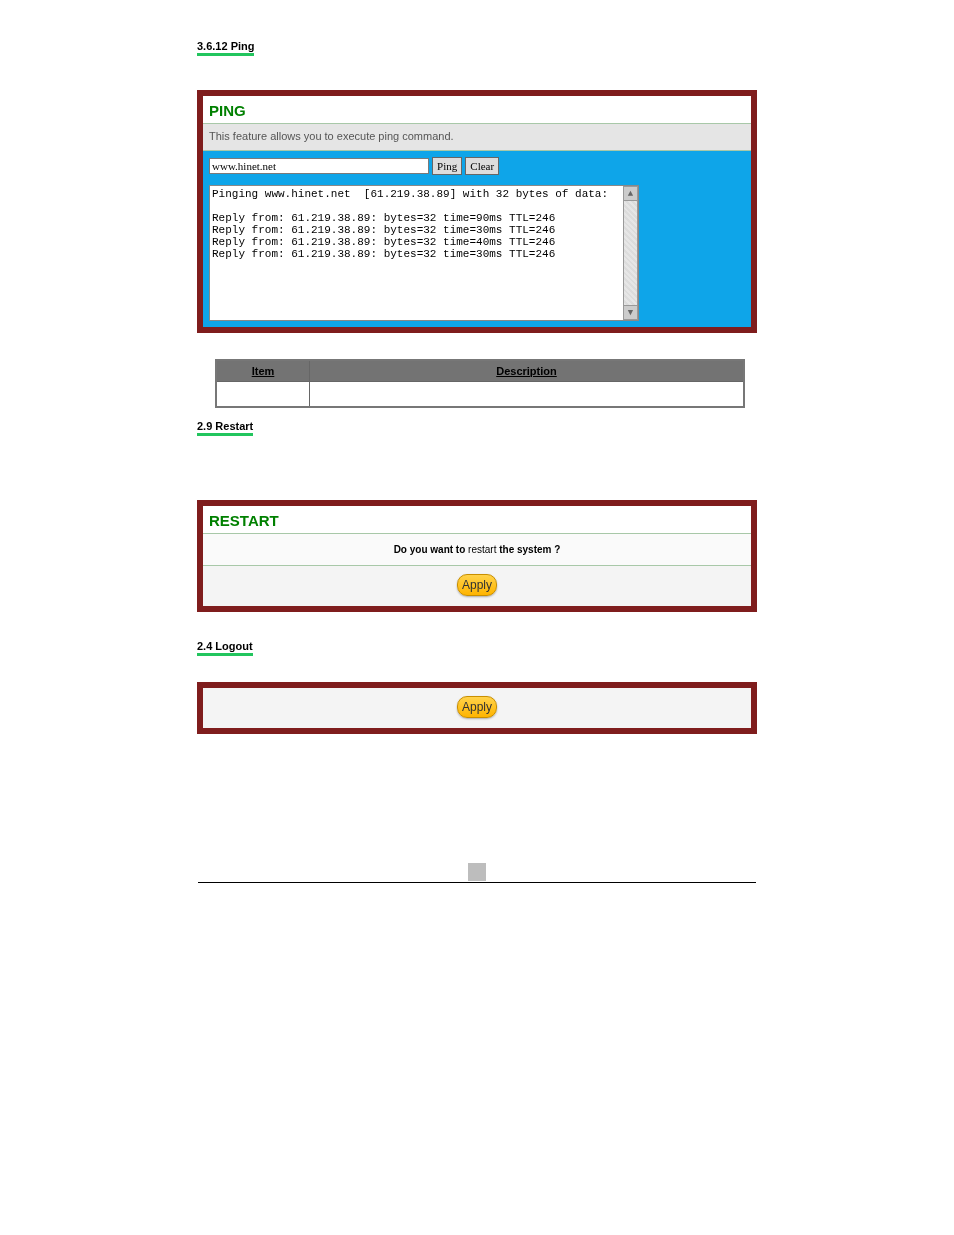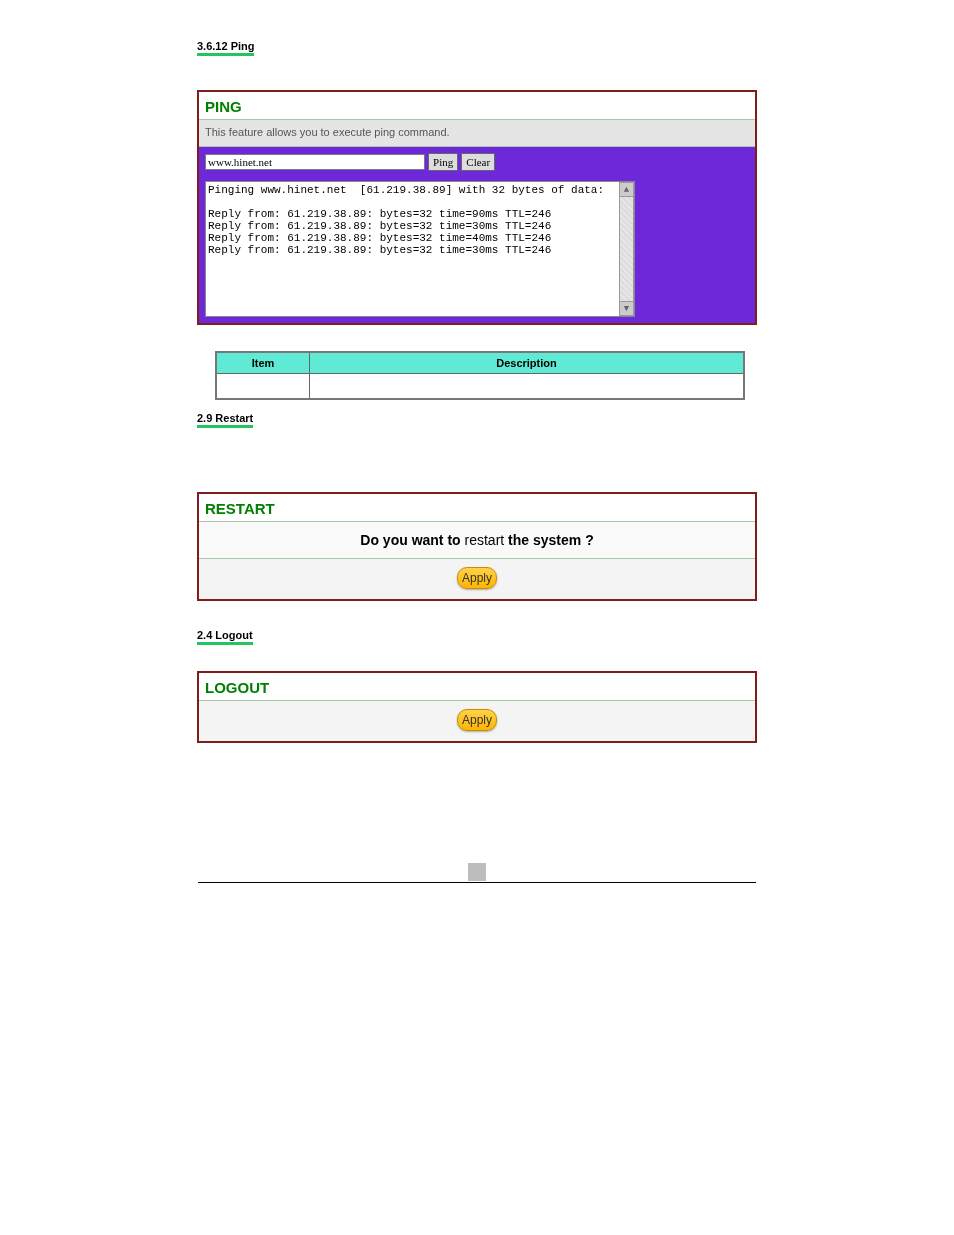--- a/index.html
+++ b/index.html
@@ -23,41 +23,41 @@
   }
   .sec-label {
     font-weight: bold;
     font-size: 11px;
     border-bottom: 3px solid #22c55e;
     display: inline-block;
     padding-bottom: 1px;
     margin-bottom: 4px;
   }
   .panel {
-    border: 2px solid #7f1d1d;
+    border: 6px solid #7f1d1d;
     background: #fff;
   }
   .panel-title {
     font-family: Arial, Helvetica, sans-serif;
     font-size: 15px;
     font-weight: bold;
     color: #008000;
     padding: 6px 6px 4px 6px;
     border-bottom: 1px solid #a8c8a8;
   }
   .panel-sub {
     font-size: 11px;
     color: #555;
     padding: 6px 6px 8px 6px;
     border-bottom: 1px solid #a8c8a8;
     background: #e5e5e5;
   }
   .panel-body {
     padding: 6px;
-    background: #6d28d9;
+    background: #0ea5e9;
   }
   .input-text {
     font-family: "Times New Roman", serif;
     font-size: 11px;
     height: 16px;
     box-sizing: border-box;
     width: 220px;
     border: 1px solid #7a7a7a;
     padding: 0 2px;
     vertical-align: middle;
@@ -117,30 +117,31 @@
     border-collapse: collapse;
     border: 2px solid #777;
     font-size: 11px;
   }
   .tbl th, .tbl td {
     border: 1px solid #666;
     padding: 4px 6px;
     text-align: center;
   }
   .tbl th {
-    background: #5eead4;
-    font-weight: bold;
+    background: #737373;
+    font-weight: bold;
+    text-decoration: underline;
   }
   .tbl td {
     background: #fff;
     height: 16px;
   }
   .panel-center-msg {
     text-align: center;
-    font-size: 14px;
+    font-size: 10px;
     font-weight: bold;
     padding: 10px 0;
     border-bottom: 1px solid #a8c8a8;
     background: #fafafa;
   }
   .panel-center-msg .normal {
     font-weight: normal;
   }
   .panel-btn-row {
     text-align: center;
@@ -252,21 +253,20 @@
     </div>
 
     <div style="height:28px"></div>
 
     <div class="sec-label">2.4 Logout</div>
 
     <div style="height:22px"></div>
 
     
     <div class="panel">
-      <div class="panel-title">LOGOUT</div>
       <div class="panel-btn-row">
         <span class="btn-apply">Apply</span>
       </div>
     </div>
 
   </div>
 
   <div class="footer">
     <div class="pgnum"></div>
   </div>

